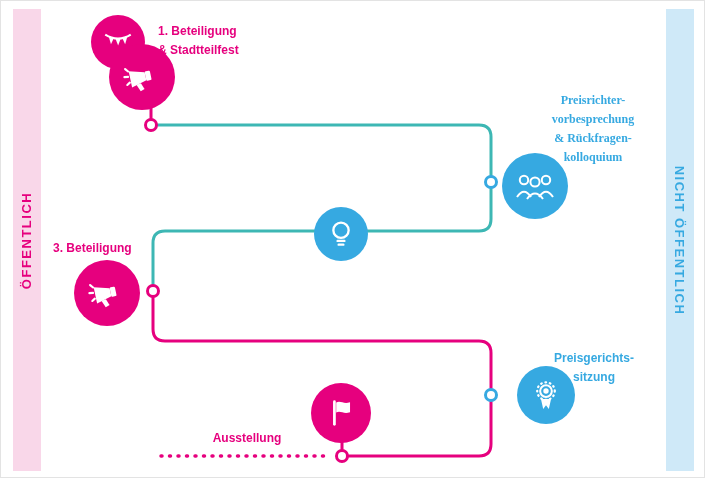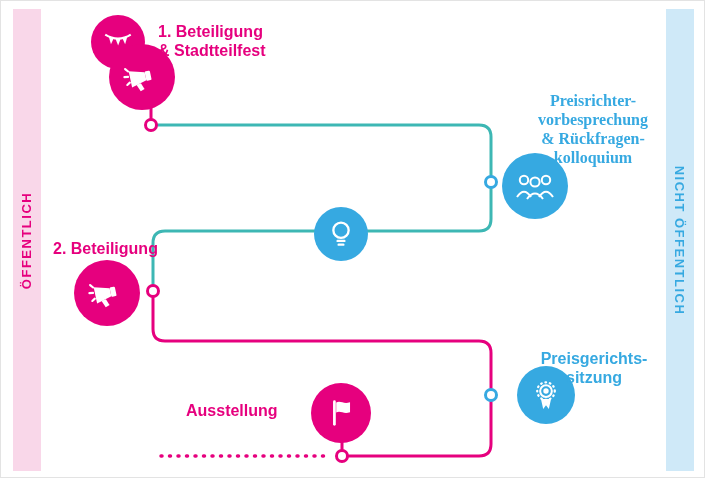--- a/index.html
+++ b/index.html
@@ -25,26 +25,26 @@
   .ring { fill:#fff; stroke-width:3; }
   .ring-pink { stroke:#e6007e; }
   .ring-blue { stroke:#36a9e1; }
 
   
   .node { position:absolute; border-radius:50%; display:flex; align-items:center; justify-content:center; z-index:2; }
   .node.pink { background:#e6007e; }
   .node.blue { background:#36a9e1; }
 
   
-  .lbl { position:absolute; font-weight:bold; font-size:16px; line-height:19px; z-index:3; white-space:nowrap; }
+  .lbl { position:absolute; font-weight:bold; font-size:12px; line-height:19px; z-index:3; white-space:nowrap; }
   .lbl span { display:block; }
   .pink-text { color:#e6007e; }
   .blue-text { color:#36a9e1; }
   .t-center { text-align:center; white-space:normal; }
-  .t-right  { text-align:left;  white-space:normal; }
+  .t-right  { text-align:center;  white-space:normal;margin-top:28px; }
 </style>
 </head>
 <body>
 
 <div class="stage">
 
   <div class="band band-left">
     <span class="band-text">ÖFFENTLICH</span>
   </div>
 
@@ -108,21 +108,21 @@
 
   <div class="node blue" style="left:313px; top:206px; width:54px; height:54px;">
     <svg viewBox="0 0 32 32" width="34" height="34" fill="none" stroke="#fff" stroke-width="2.2" stroke-linecap="round">
       <circle cx="16" cy="12.5" r="7.2"></circle>
       <path d="M12.8 22.5 h6.4"></path>
       <path d="M13.8 26 h4.4"></path>
     </svg>
   </div>
 
   <div class="lbl pink-text" style="left:52px; top:238px;">
-    <span>2. Beteiligung</span>
+    <span>3. Beteiligung</span>
   </div>
   <div class="node pink" style="left:73px; top:259px; width:66px; height:66px;">
     <svg viewBox="0 0 32 32" width="38" height="38">
       <g transform="rotate(-12 16 16)">
         <polygon points="6,9 6,23 19,19.5 19,12.5" fill="#fff"></polygon>
         <rect x="19" y="12" width="4.5" height="8" rx="1" fill="#fff"></rect>
         <polygon points="10,21.5 12.5,27.5 16,26.3 14,21" fill="#fff"></polygon>
         <path d="M3.5 6.5 L5.5 9 M1.5 13 L4.5 13.5 M2.5 20 L5 18.5" stroke="#fff" stroke-width="1.8" fill="none" stroke-linecap="round"></path>
       </g>
     </svg>

